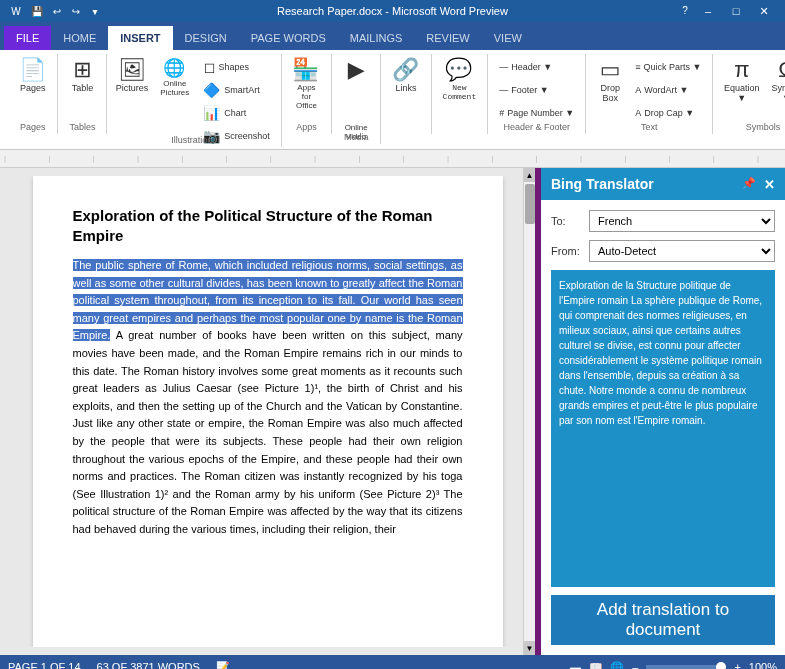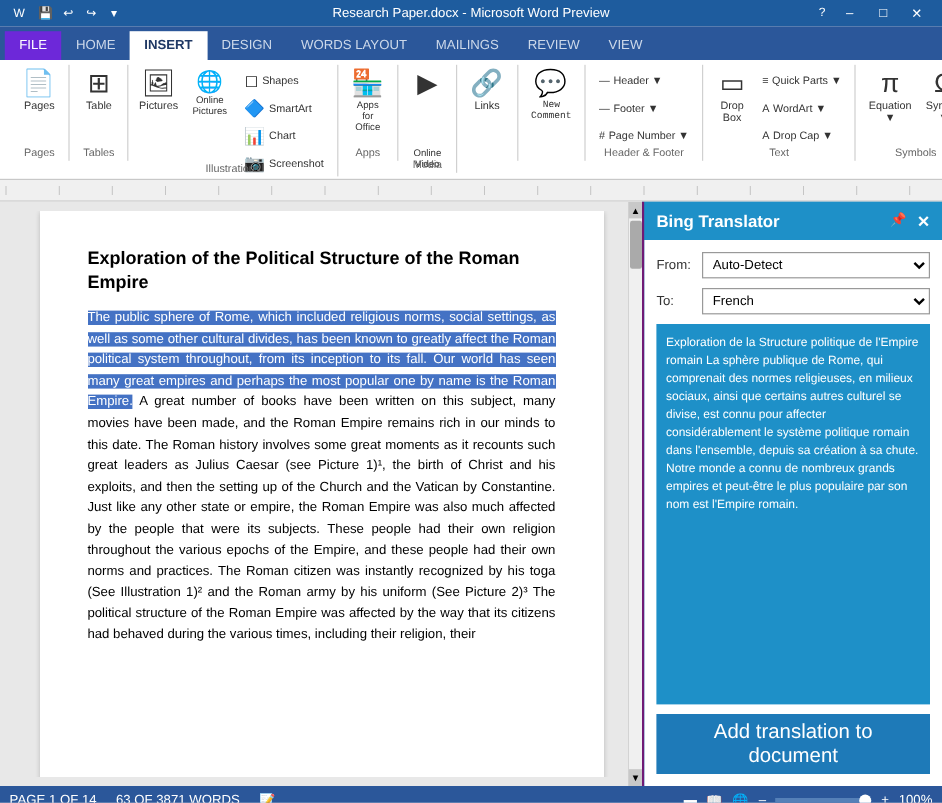--- a/index.html
+++ b/index.html
@@ -173,21 +173,21 @@
       background: #4472c4;
       color: white;
     }
 
     
     .translator-panel {
       width: 250px;
       background: #1e90c8;
       display: flex;
       flex-direction: column;
-      border-left: 2px solid #701a75;
+      border-left: 6px solid #701a75;
     }
     .translator-header {
       background: #1e90c8;
       color: white;
       padding: 8px 10px;
       font-size: 14px;
       font-weight: 600;
       display: flex;
       align-items: center;
       justify-content: space-between;
@@ -295,21 +295,21 @@
     <button class="title-btn">□</button>
     <button class="title-btn close">✕</button>
   </div>
 </div>
 
 <div class="tab-bar">
   <button class="tab" style="background:#6d28d9;color:white;">FILE</button>
   <button class="tab">HOME</button>
   <button class="tab active">INSERT</button>
   <button class="tab">DESIGN</button>
-  <button class="tab">WORDS LAYOUT</button>
+  <button class="tab">PAGE WORDS</button>
   <button class="tab">MAILINGS</button>
   <button class="tab">REVIEW</button>
   <button class="tab">VIEW</button>
 </div>
 
 <div class="ribbon">
 
   <div class="ribbon-group">
     <div class="ribbon-items">
       <button class="ribbon-btn">
@@ -487,33 +487,33 @@
   <div class="translator-panel">
     <div class="translator-header">
       <span>Bing Translator</span>
       <div class="translator-header-icons">
         <span style="cursor:pointer;font-size:11px;">📌</span>
         <span style="cursor:pointer;font-size:13px;">✕</span>
       </div>
     </div>
     <div class="translator-body">
       <div class="translator-row">
+        <label class="translator-label">To:</label>
+        <select class="translator-select">
+          <option>French</option>
+          <option>English</option>
+          <option>German</option>
+        </select>
+      </div>
+      <div class="translator-row">
         <label class="translator-label">From:</label>
         <select class="translator-select">
           <option>Auto-Detect</option>
           <option>English</option>
           <option>French</option>
-        </select>
-      </div>
-      <div class="translator-row">
-        <label class="translator-label">To:</label>
-        <select class="translator-select">
-          <option>French</option>
-          <option>English</option>
-          <option>German</option>
         </select>
       </div>
       <div class="translator-output">Exploration de la Structure politique de l'Empire romain La sphère publique de Rome, qui comprenait des normes religieuses, en milieux sociaux, ainsi que certains autres culturel se divise, est connu pour affecter considérablement le système politique romain dans l'ensemble, depuis sa création à sa chute. Notre monde a connu de nombreux grands empires et peut-être le plus populaire par son nom est l'Empire romain.</div>
       <button class="translator-add-btn">Add translation to document</button>
     </div>
   </div>
 </div>
 
 <div class="status-bar">
   <span>PAGE 1 OF 14</span>

